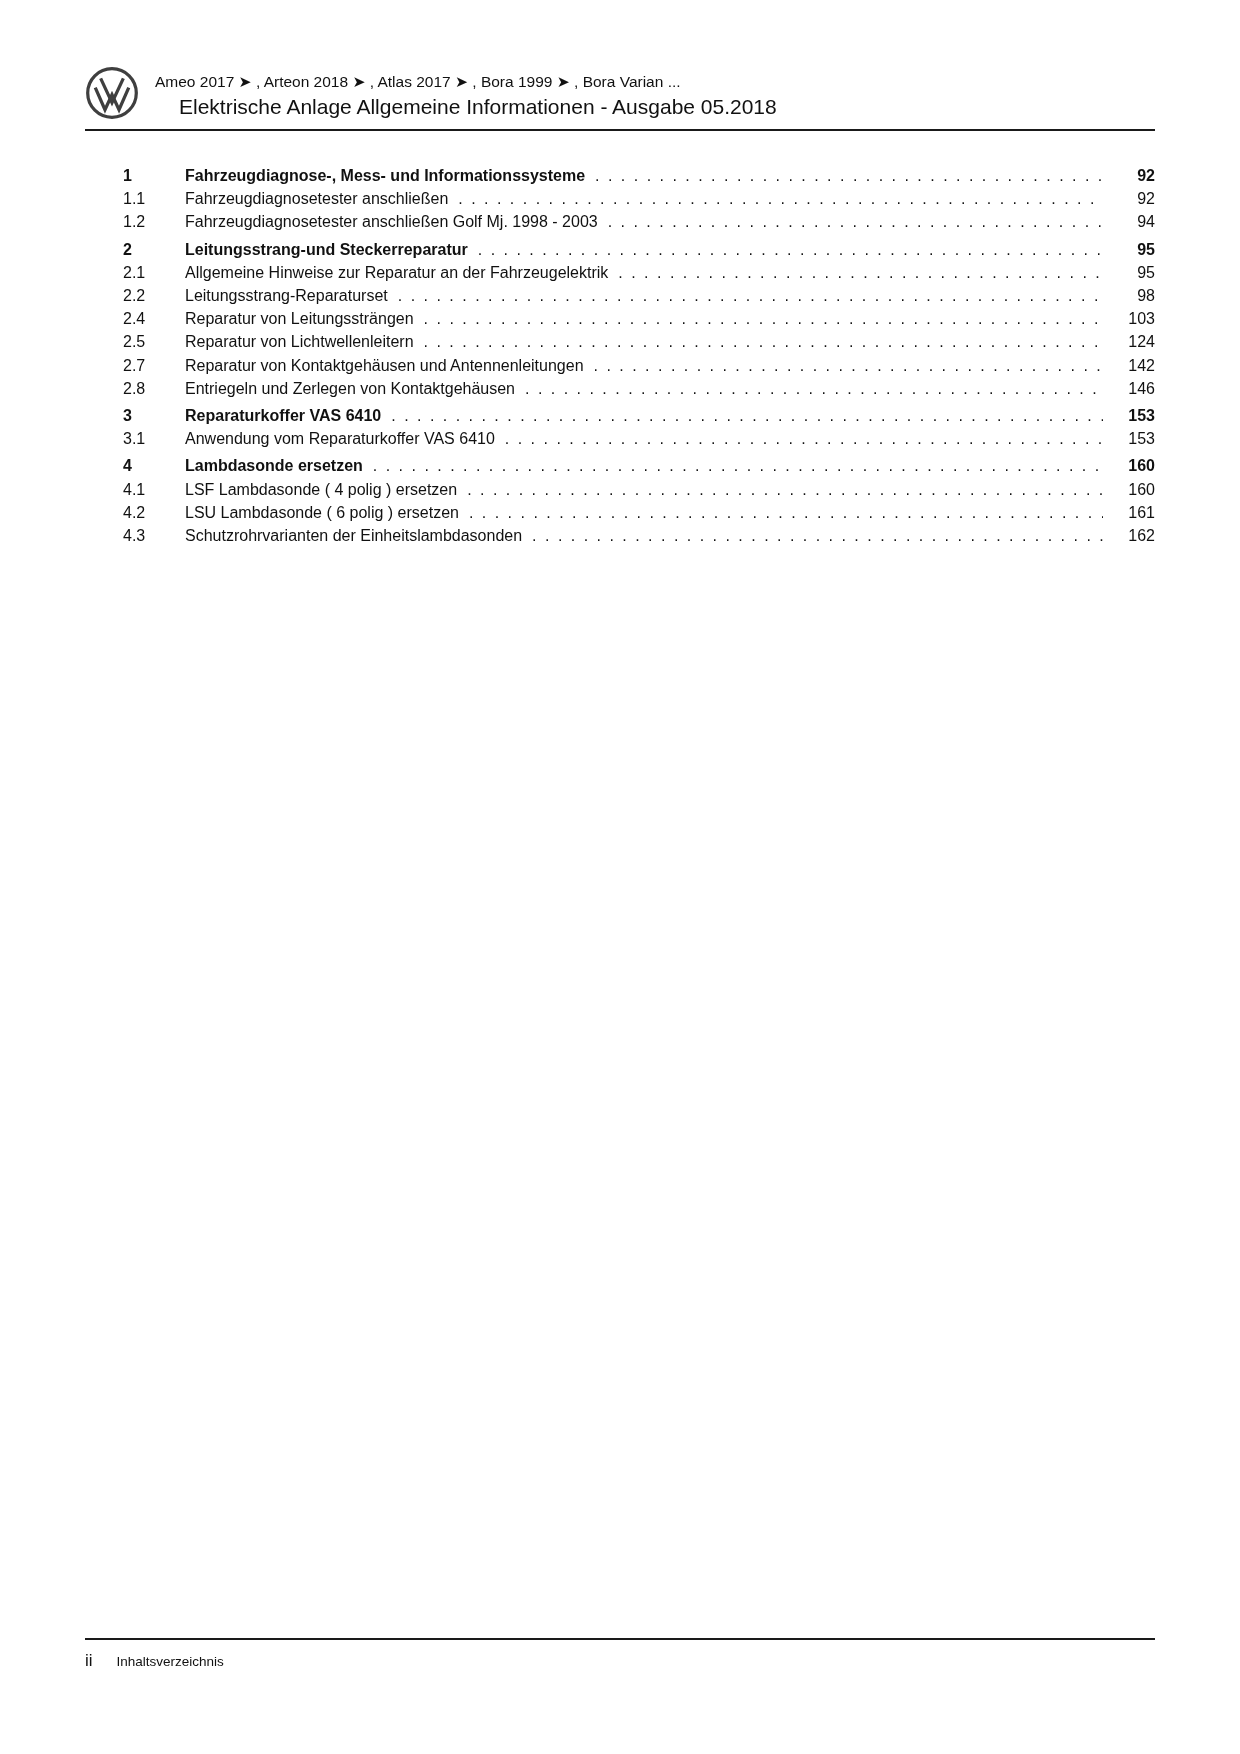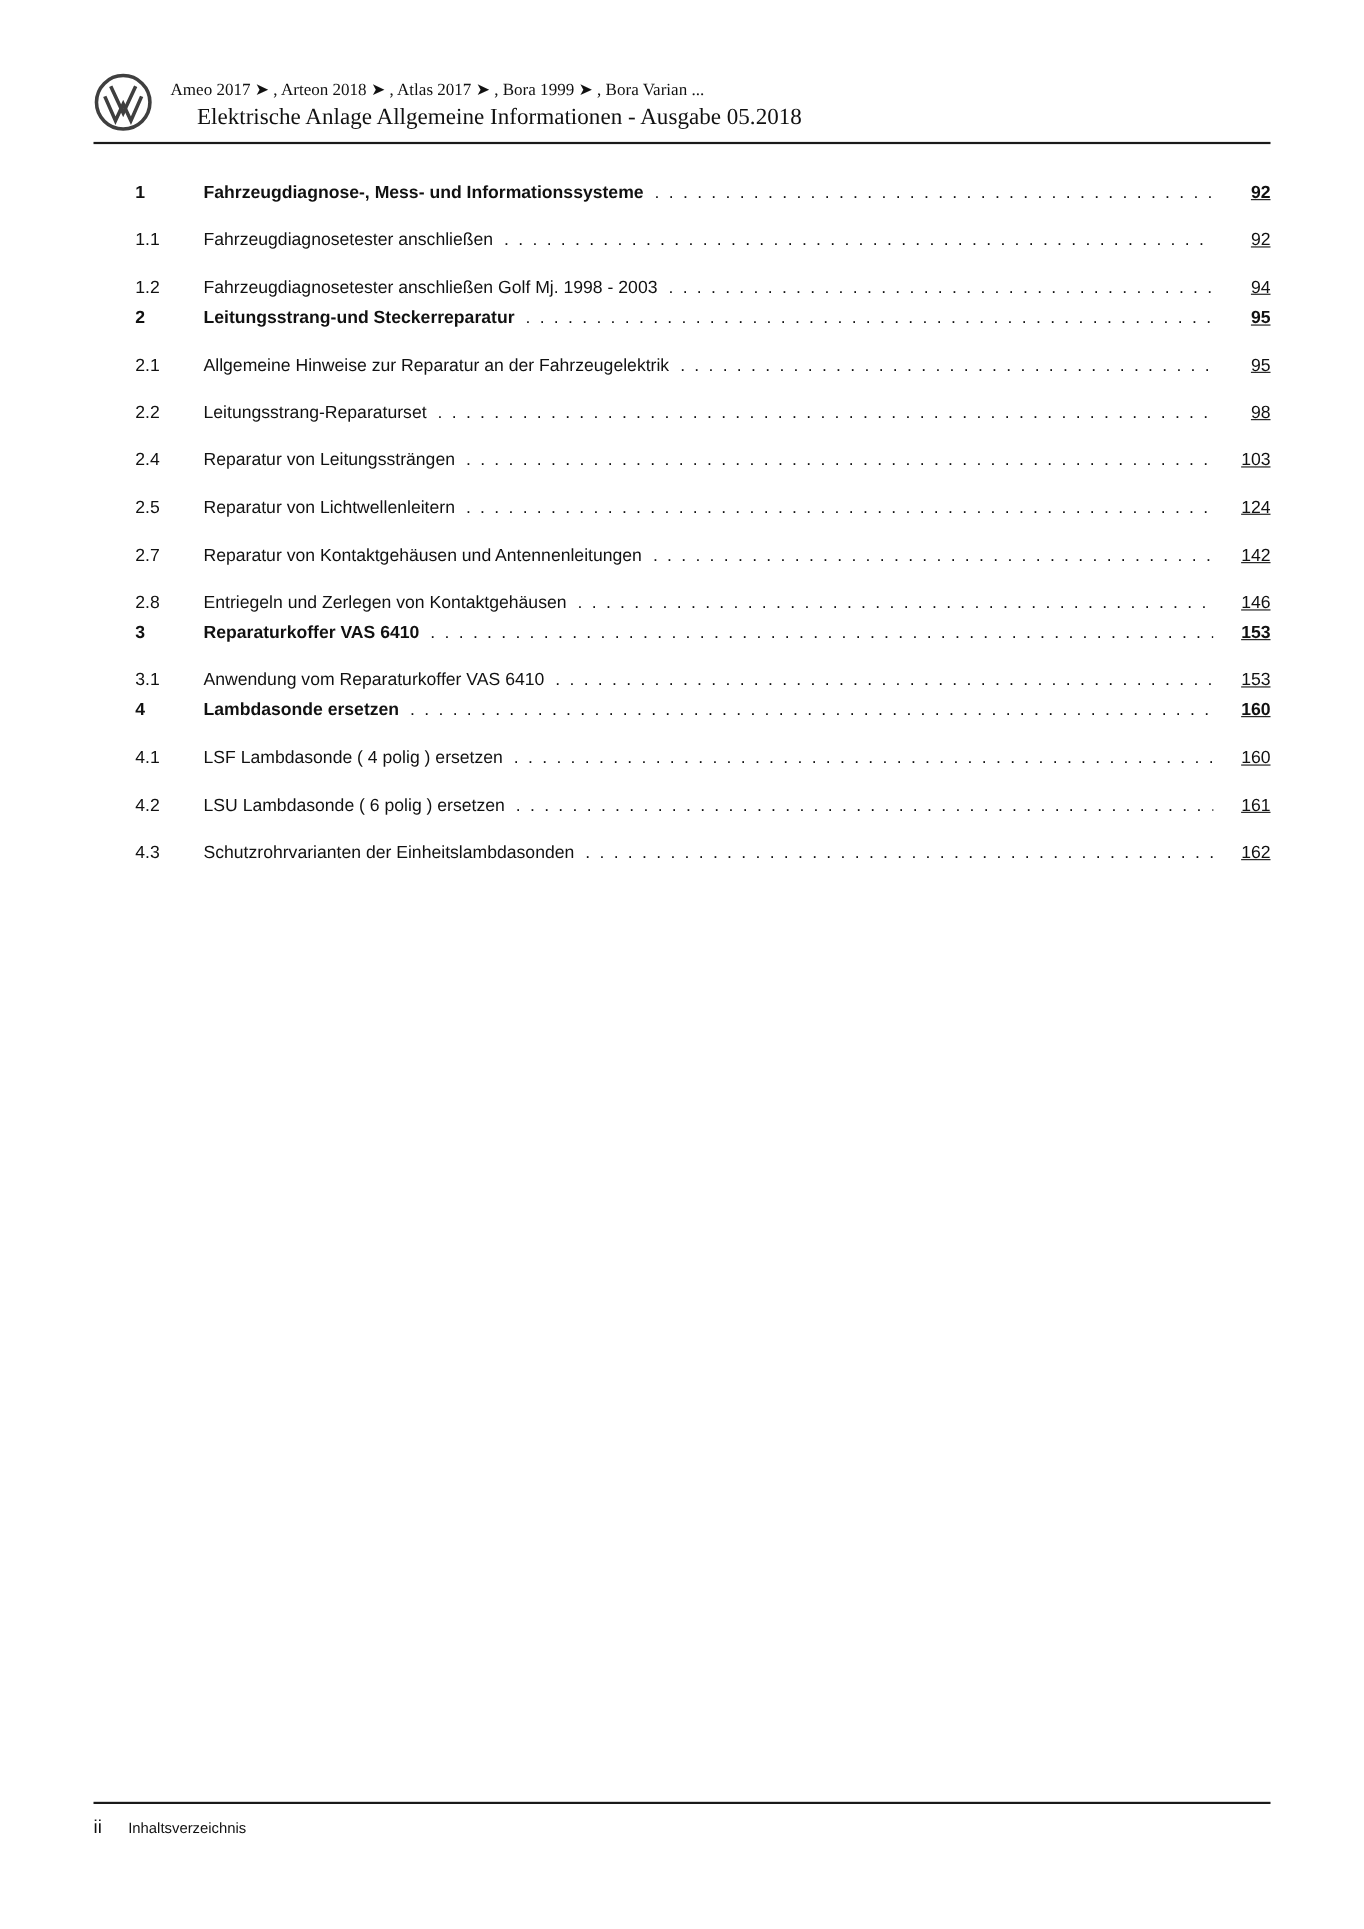--- a/index.html
+++ b/index.html
@@ -27,21 +27,20 @@
   }
   .logo {
     width: 54px;
     height: 54px;
     flex-shrink: 0;
     margin-top: -2px;
   }
   .header-text {
     margin-left: 16px;
     padding-top: 3px;
-    font-family: Liberation Serif, serif;
   }
   .header-line1 {
     font-size: 15.5px;
     line-height: 21px;
     margin-bottom: 4px;
   }
   .header-line2 {
     font-size: 21px;
     line-height: 21px;
     margin-left: 24px;
@@ -53,21 +52,20 @@
     left: 85px;
     top: 164px;
     width: 1070px;
   }
   .toc-row {
     display: flex;
     align-items: baseline;
     font-size: 16px;
     line-height: 23.2px;
     padding-left: 38px;
-    margin-top: 20px;
   }
   .toc-row.level1 {
     font-weight: bold;
     margin-top: 4px;
   }
   .toc-row.level1:first-child { margin-top: 0; }
   .toc-num {
     width: 62px;
     flex-shrink: 0;
   }
@@ -85,21 +83,20 @@
   }
   .toc-leader::after {
     content: ". . . . . . . . . . . . . . . . . . . . . . . . . . . . . . . . . . . . . . . . . . . . . . . . . . . . . . . . . . . . . . . . . . . . . . . . . . . . . . . . . . . . . . . . . .";
     letter-spacing: 2px;
   }
   .toc-page {
     width: 52px;
     flex-shrink: 0;
     text-align: right;
     padding-left: 8px;
-    text-decoration: underline;
   }
 
   
   .footer-rule {
     position: absolute;
     left: 85px;
     top: 1638px;
     width: 1070px;
     border-top: 2px solid #1a1a1a;
   }

